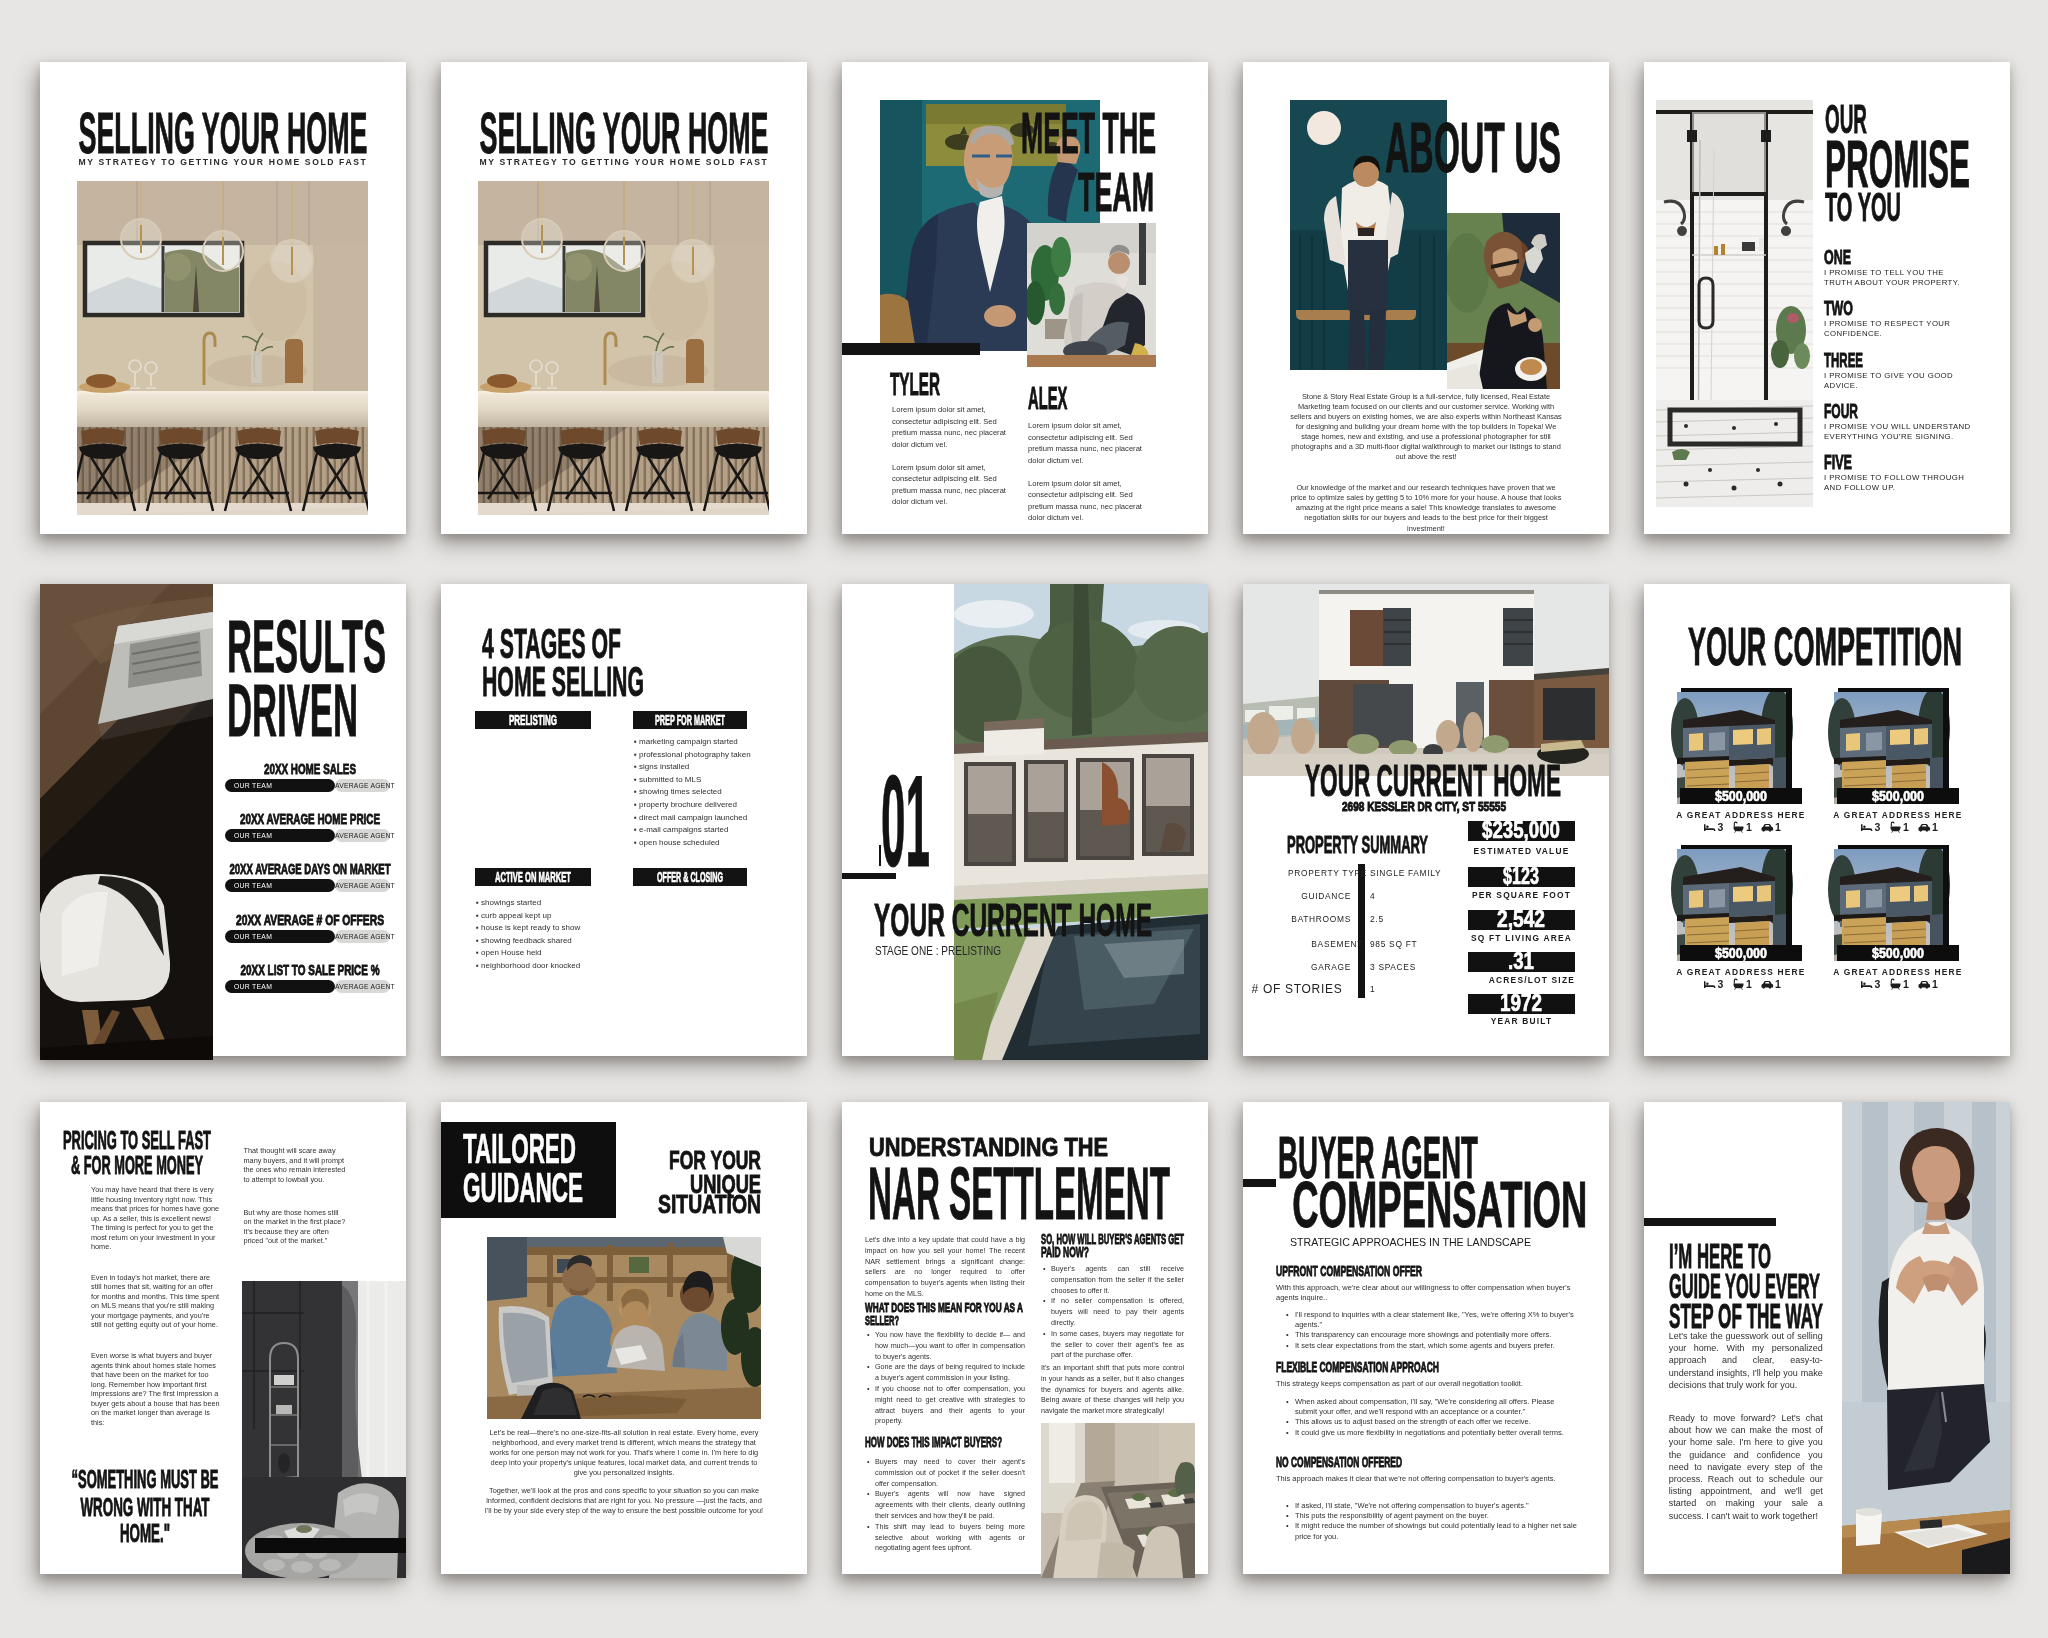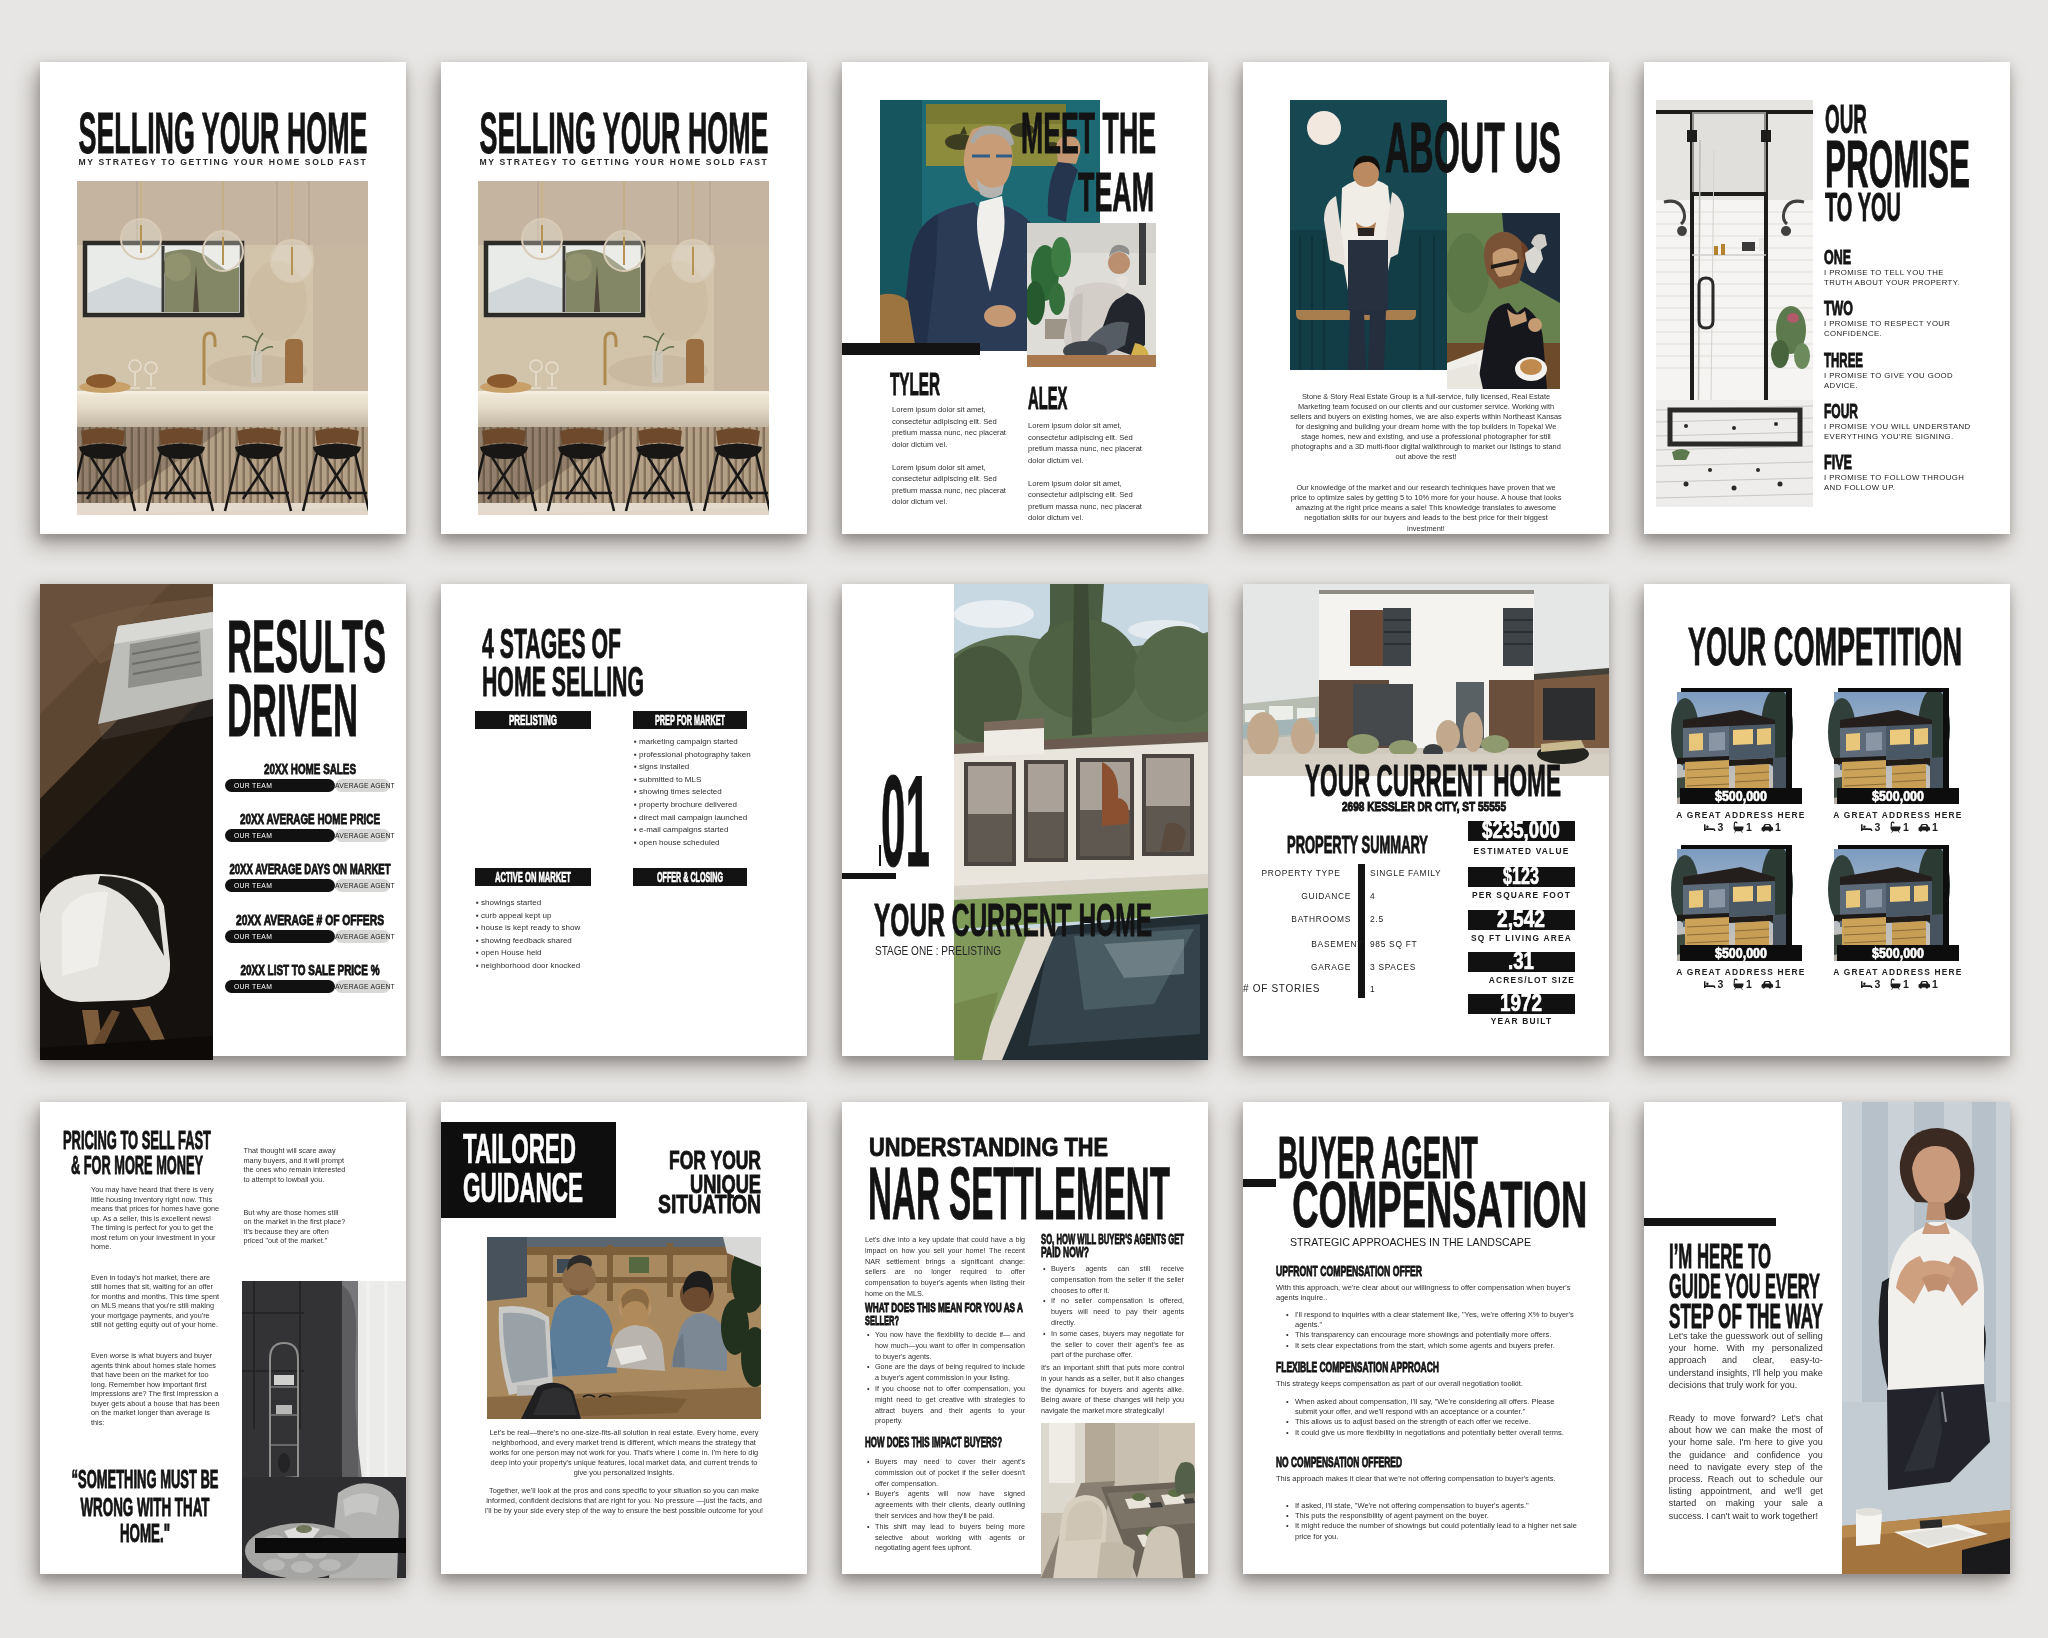--- a/index.html
+++ b/index.html
@@ -554,26 +554,26 @@
 <svg class="a" style="left:62px;top:180px" width="256" height="32">
       <text x="128" y="32" text-anchor="middle" class="hl" font-size="44" textLength="256" lengthAdjust="spacingAndGlyphs">YOUR CURRENT HOME</text>
     </svg>
 <svg class="a" style="left:99px;top:217.5px" width="164" height="11">
       <text x="82" y="9" text-anchor="middle" class="hl" font-size="12" textLength="164" lengthAdjust="spacingAndGlyphs">2698 KESSLER DR CITY, ST 55555</text>
     </svg>
 <svg class="a" style="left:43.6px;top:250px" width="142" height="19">
       <text x="0" y="18.8" class="hl" font-size="24.4" textLength="141" lengthAdjust="spacingAndGlyphs">PROPERTY SUMMARY</text>
     </svg>
 <div class="a" style="left:115px;top:280px;width:7px;height:134px;background:#131313"></div>
-<div class="a" style="left:4px;top:284px;width:108px;text-align:center;font-size:8.4px;letter-spacing:.7px;color:#222;line-height:10px">PROPERTY TYPE</div>
+<div class="a" style="left:16px;top:284px;width:108px;text-align:right;font-size:8.4px;letter-spacing:.7px;color:#222;line-height:10px">PROPERTY TYPE</div>
 <div class="a" style="left:0;top:307px;width:108px;text-align:right;font-size:8.4px;letter-spacing:.7px;color:#222;line-height:10px">GUIDANCE</div>
 <div class="a" style="left:0;top:330px;width:108px;text-align:right;font-size:8.4px;letter-spacing:.7px;color:#222;line-height:10px">BATHROOMS</div>
 <div class="a" style="left:12px;top:355px;width:108px;text-align:right;font-size:8.4px;letter-spacing:.7px;color:#222;line-height:10px">BASEMENT</div>
 <div class="a" style="left:0;top:378px;width:108px;text-align:right;font-size:8.4px;letter-spacing:.7px;color:#222;line-height:10px">GARAGE</div>
-<div class="a" style="left:0;top:400px;width:108px;text-align:left;font-size:10px;letter-spacing:.7px;color:#222;line-height:10px"># OF STORIES</div>
+<div class="a" style="left:0;top:400px;width:108px;text-align:center;font-size:12px;letter-spacing:.7px;color:#222;line-height:10px"># OF STORIES</div>
 <div class="a" style="left:127px;top:284px;font-size:8.4px;letter-spacing:.7px;color:#222">SINGLE FAMILY</div>
 <div class="a" style="left:127px;top:307px;font-size:8.4px;letter-spacing:.7px;color:#222">4</div>
 <div class="a" style="left:127px;top:330px;font-size:8.4px;letter-spacing:.7px;color:#222">2.5</div>
 <div class="a" style="left:127px;top:355px;font-size:8.4px;letter-spacing:.7px;color:#222">985 SQ FT</div>
 <div class="a" style="left:127px;top:378px;font-size:8.4px;letter-spacing:.7px;color:#222">3 SPACES</div>
 <div class="a" style="left:127px;top:400px;font-size:8.4px;letter-spacing:.7px;color:#222">1</div>
 <div class="a" style="left:225px;top:237px;width:107px;height:20px;background:#111"></div>
 <svg class="a" style="left:225px;top:237px" width="107" height="20">
       <text x="53" y="17.3" text-anchor="middle" class="wl" font-size="23" textLength="78" lengthAdjust="spacingAndGlyphs">$235,000</text>
     </svg>

